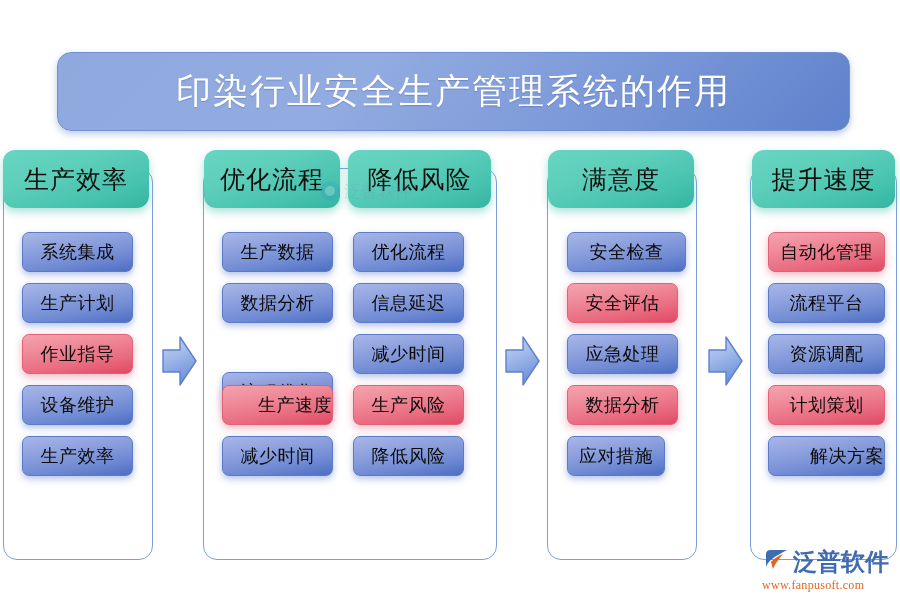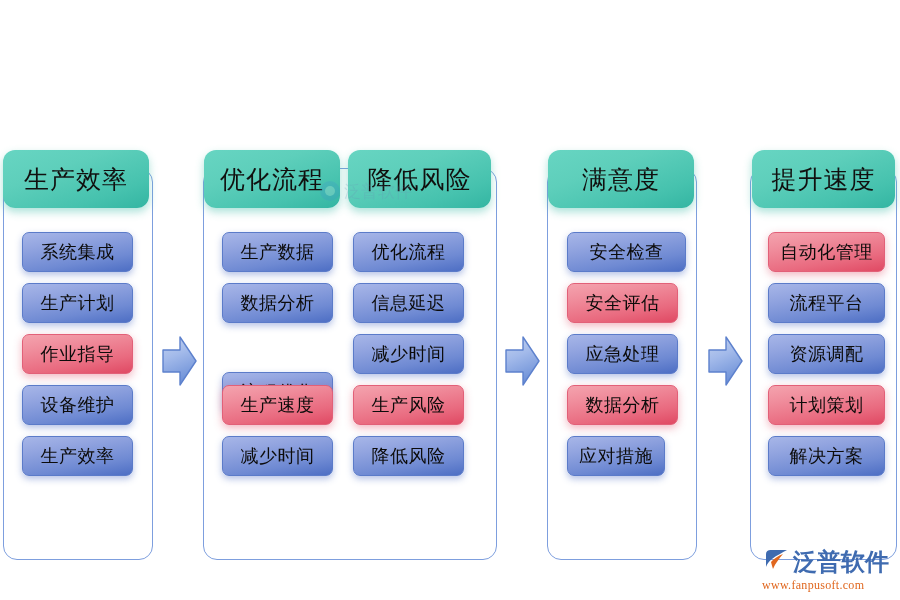--- a/index.html
+++ b/index.html
@@ -186,20 +186,23 @@
     letter-spacing: 0.3px;
     font-family: "Liberation Serif", serif;
     white-space: nowrap;
   }
 </style>
 </head>
 <body>
 
 <div id="stage">
 
+  <div class="title-banner">
+    <div class="title-text">印染行业安全生产管理系统的作用</div>
+  </div>
 
   <div id="layers">
       <div class="panel" style="left: 3px; width: 150px;"></div>
       <div class="panel" style="left: 203px; width: 294px;"></div>
       <div class="panel" style="left: 547px; width: 150px;"></div>
       <div class="panel" style="left: 750px; width: 147px;"></div>
       <div class="group-head" style="left: 3px; width: 146px;">
         <div class="group-head-text">生产效率</div>
       </div>
       <div class="chip blue" style="left: 22px; width: 111px; top: 232px;">
@@ -222,21 +225,21 @@
       </div>
       <div class="chip blue" style="left: 222px; width: 111px; top: 232px;">
         <div class="chip-text">生产数据</div>
       </div>
       <div class="chip blue" style="left: 222px; width: 111px; top: 283px;">
         <div class="chip-text">数据分析</div>
       </div>
       <div class="chip blue" style="left: 222px; width: 111px; top: 334px; margin-top: 38px;">
         <div class="chip-text">流程优化</div>
       </div>
-      <div class="chip red" style="left: 222px; width: 111px; top: 385px;">
+      <div class="chip red" style="left: 222px; width: 111px; top: 385px; justify-content: flex-end;">
         <div class="chip-text">生产速度</div>
       </div>
       <div class="chip blue" style="left: 222px; width: 111px; top: 436px;">
         <div class="chip-text">减少时间</div>
       </div>
       <div class="group-head" style="left: 348px; width: 143px;">
         <div class="group-head-text">降低风险</div>
       </div>
       <div class="chip blue" style="left: 353px; width: 111px; top: 232px;">
         <div class="chip-text">优化流程</div>
@@ -279,21 +282,21 @@
       </div>
       <div class="chip blue" style="left: 768px; width: 117px; top: 283px;">
         <div class="chip-text">流程平台</div>
       </div>
       <div class="chip blue" style="left: 768px; width: 117px; top: 334px; text-align: right;">
         <div class="chip-text">资源调配</div>
       </div>
       <div class="chip red" style="left: 768px; width: 117px; top: 385px;">
         <div class="chip-text">计划策划</div>
       </div>
-      <div class="chip blue" style="left: 768px; width: 117px; top: 436px;">
+      <div class="chip blue" style="left: 768px; width: 117px; top: 436px; justify-content: flex-end;">
         <div class="chip-text">解决方案</div>
       </div>
       <div class="arrow" style="left: 159px; top: 332px;">
         <svg viewBox="0 0 40 58" aria-hidden="true">
           <defs>
             <linearGradient id="ag0" x1="0" y1="0" x2="0.3" y2="1">
               <stop offset="0%" stop-color="#c3d2ef"></stop>
               <stop offset="45%" stop-color="#a3baea"></stop>
               <stop offset="100%" stop-color="#6f92d8"></stop>
             </linearGradient>

